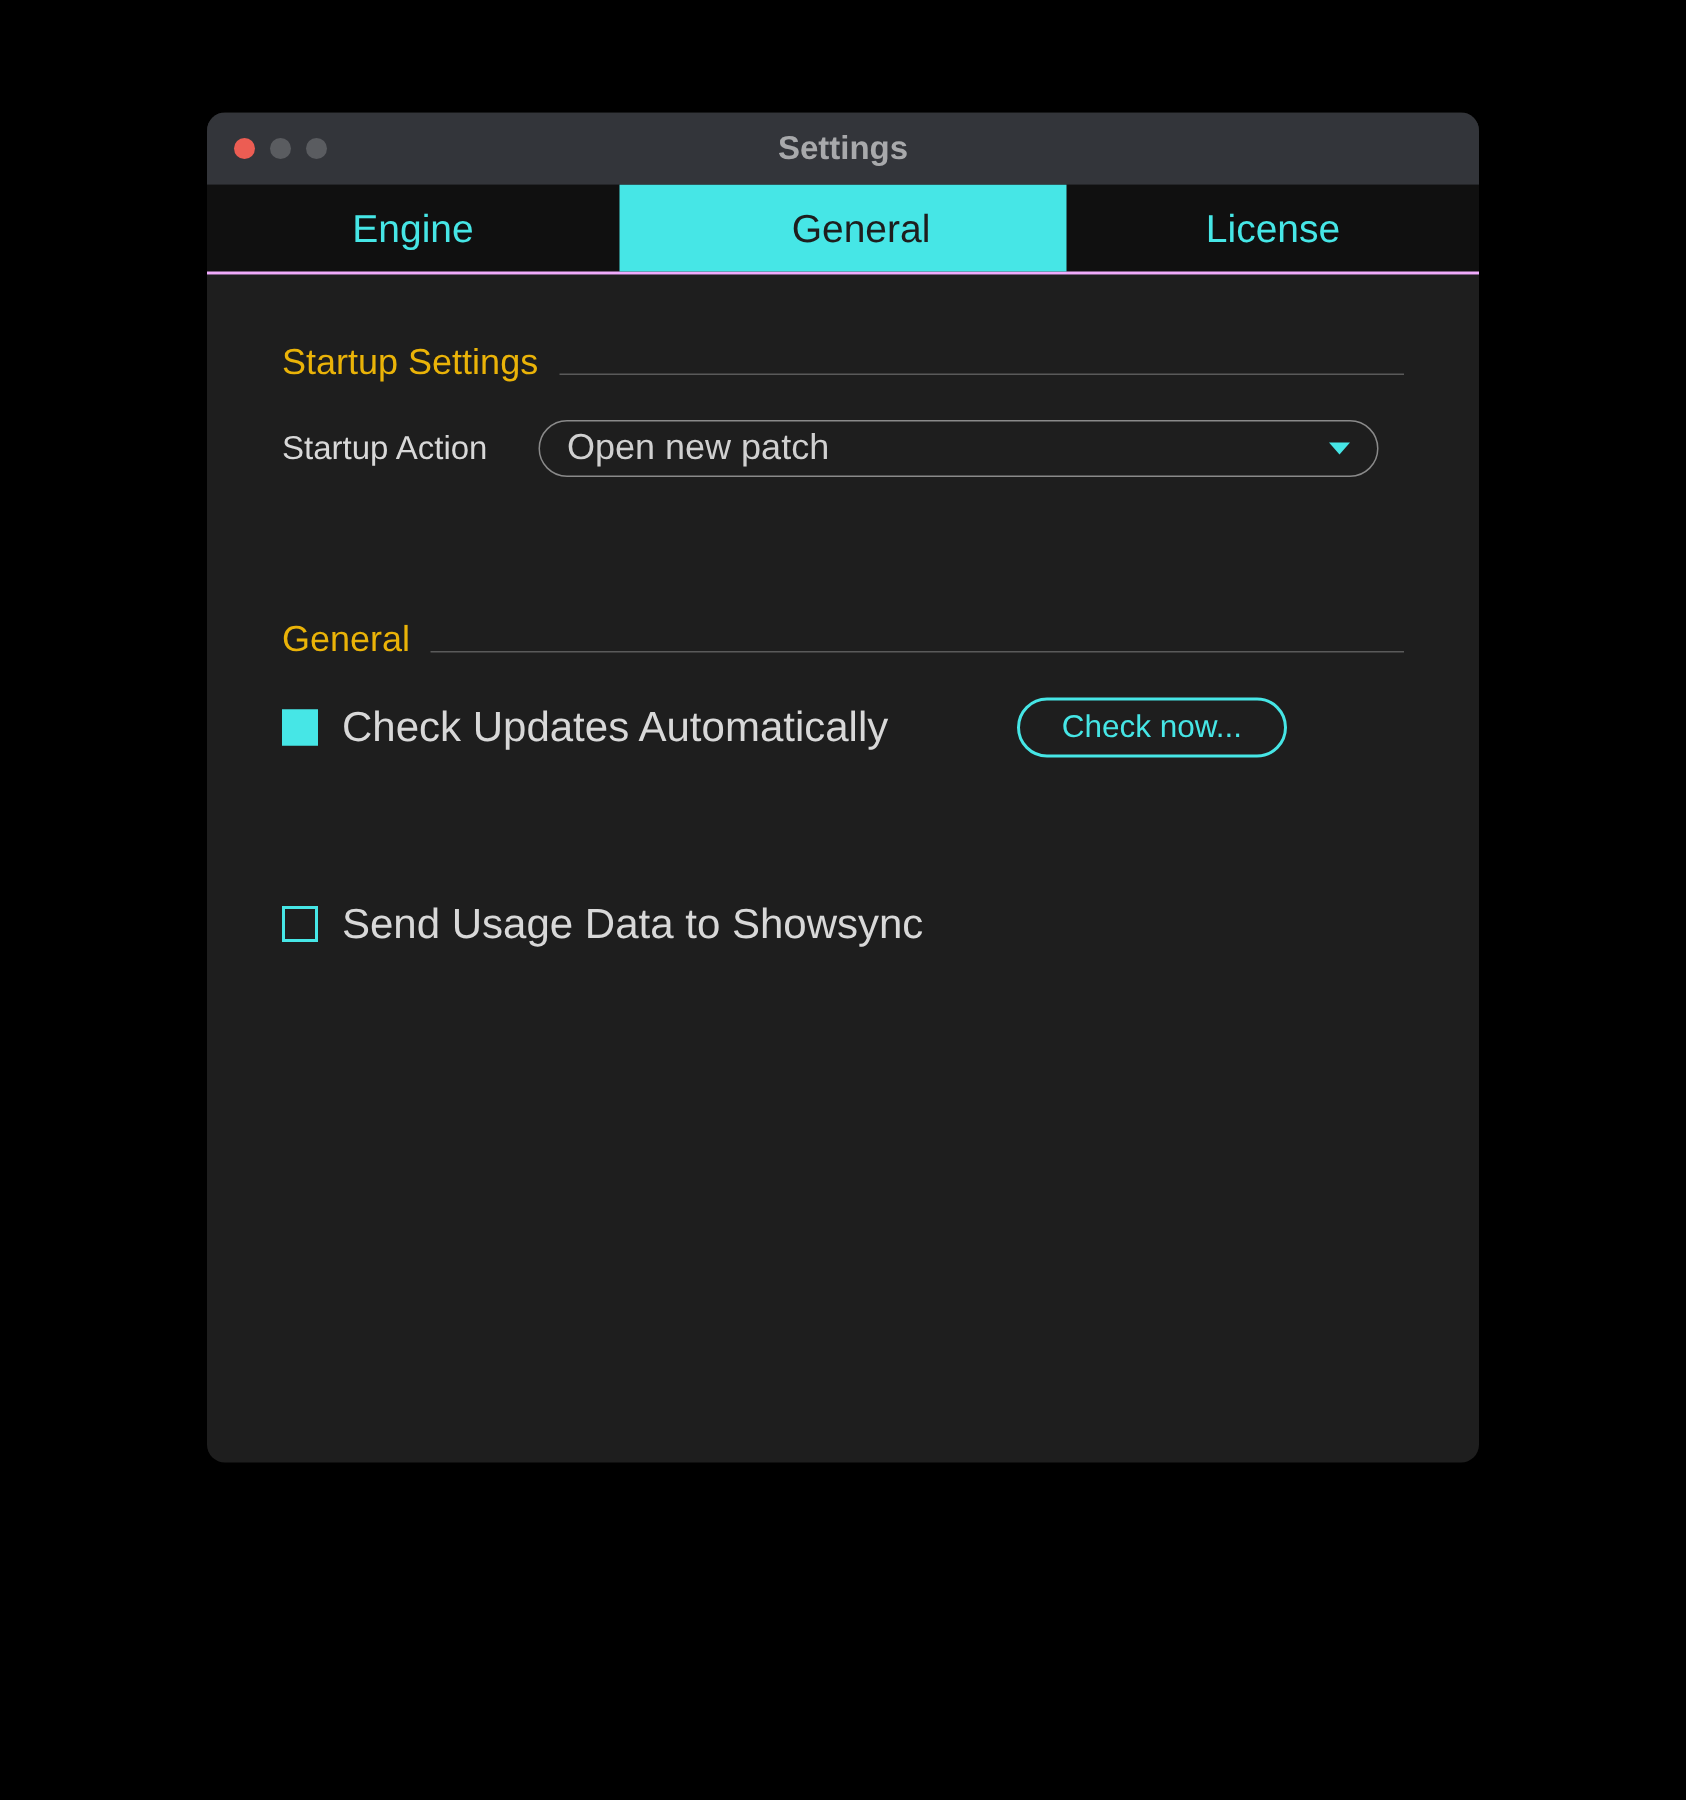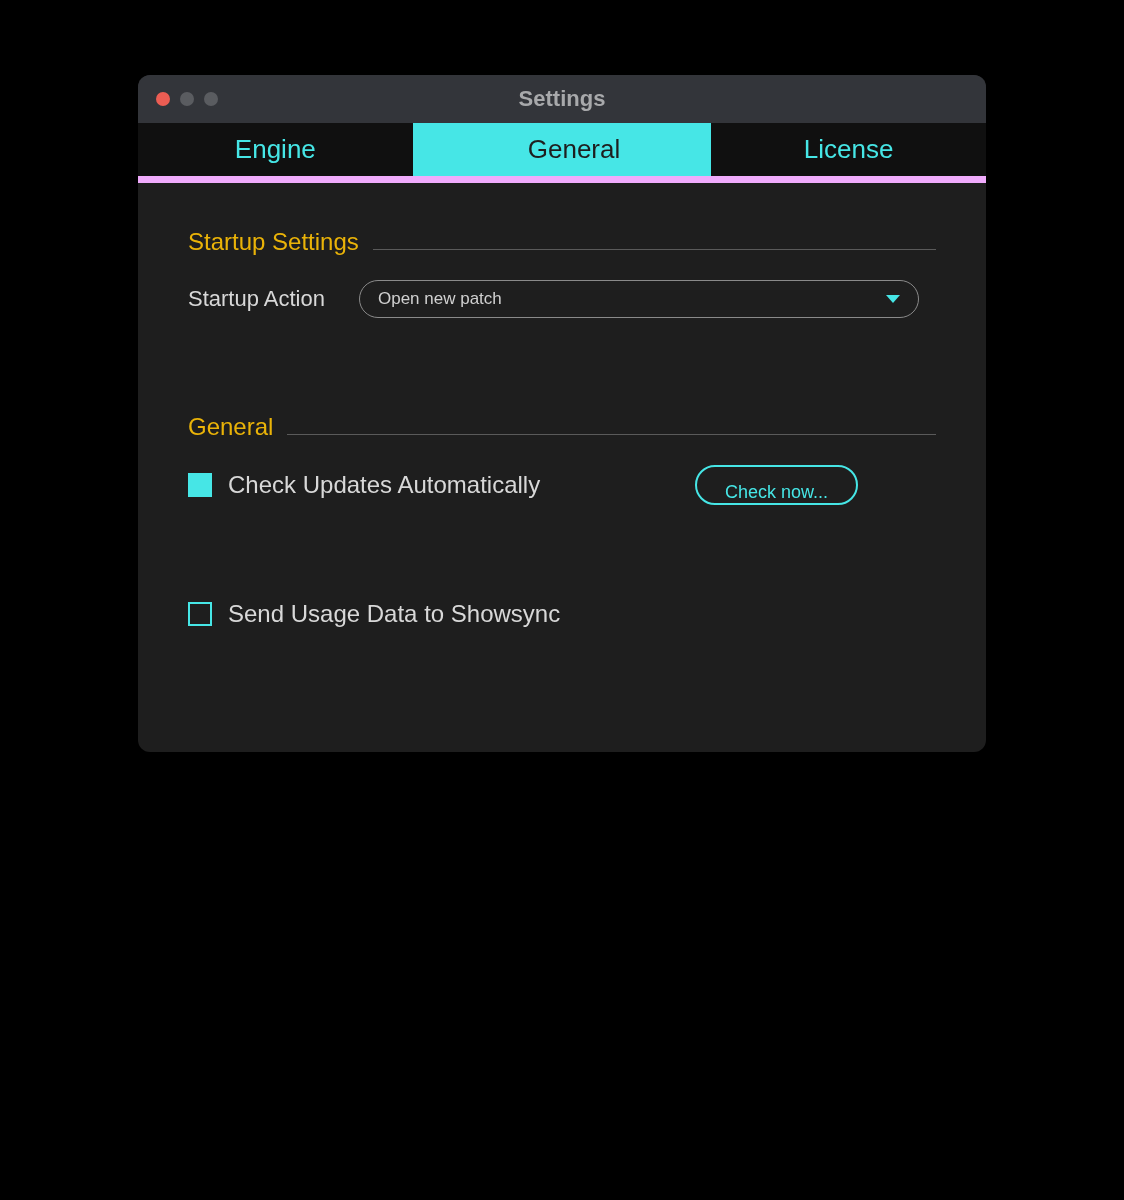--- a/index.html
+++ b/index.html
@@ -12,21 +12,21 @@
       width: 1124px;
       height: 1200px;
       font-family: -apple-system, BlinkMacSystemFont, "Segoe UI", Helvetica, Arial, sans-serif;
       display: flex;
       align-items: flex-start;
       justify-content: center;
       padding-top: 75px;
     }
     .window {
       width: 848px;
-      height: 677px;
+      height: 900px;
       background: #1e1e1e;
       border-radius: 12px;
       overflow: hidden;
       box-shadow: 0 20px 60px rgba(0,0,0,0.6);
     }
     .titlebar {
       height: 48px;
       background: #33353a;
       display: flex;
       align-items: center;
@@ -51,21 +51,21 @@
       right: 0;
       text-align: center;
       color: #a8a9ab;
       font-size: 22px;
       font-weight: 600;
       pointer-events: none;
     }
     .tabs {
       display: flex;
       height: 60px;
-      border-bottom: 7px solid #f0abfc;
+      border-bottom: 2px solid #f0abfc;
       background: #101010;
     }
     .tab {
       flex: 1;
       display: flex;
       align-items: center;
       justify-content: center;
       font-size: 26px;
       color: #46e6e6;
       cursor: pointer;
@@ -116,21 +116,21 @@
       border-radius: 19px;
       display: flex;
       align-items: center;
       justify-content: space-between;
       padding: 0 18px;
       cursor: pointer;
       max-width: 560px;
     }
     .dropdown-text {
       color: #d0d0d0;
-      font-size: 17px;
+      font-size: 24px;
     }
     .dropdown-caret {
       width: 0;
       height: 0;
       border-left: 7px solid transparent;
       border-right: 7px solid transparent;
       border-top: 8px solid #46e6e6;
     }
     .checkbox-row {
       display: flex;
@@ -146,31 +146,31 @@
       width: 24px;
       height: 24px;
       border: 2px solid #46e6e6;
       cursor: pointer;
     }
     .checkbox.checked {
       background: #46e6e6;
     }
     .checkbox-label {
       color: #d8d8d8;
-      font-size: 24px;
+      font-size: 28px;
     }
     .pill-button {
       height: 40px;
       padding: 0 28px;
       border: 2px solid #46e6e6;
       border-radius: 20px;
       color: #46e6e6;
-      font-size: 18px;
-      display: flex;
-      align-items: flex-end;
+      font-size: 21px;
+      display: flex;
+      align-items: center;
       justify-content: center;
       cursor: pointer;
       background: transparent;
       margin-right: 78px;
     }
   </style>
 </head>
 <body>
 
 <div class="window">

